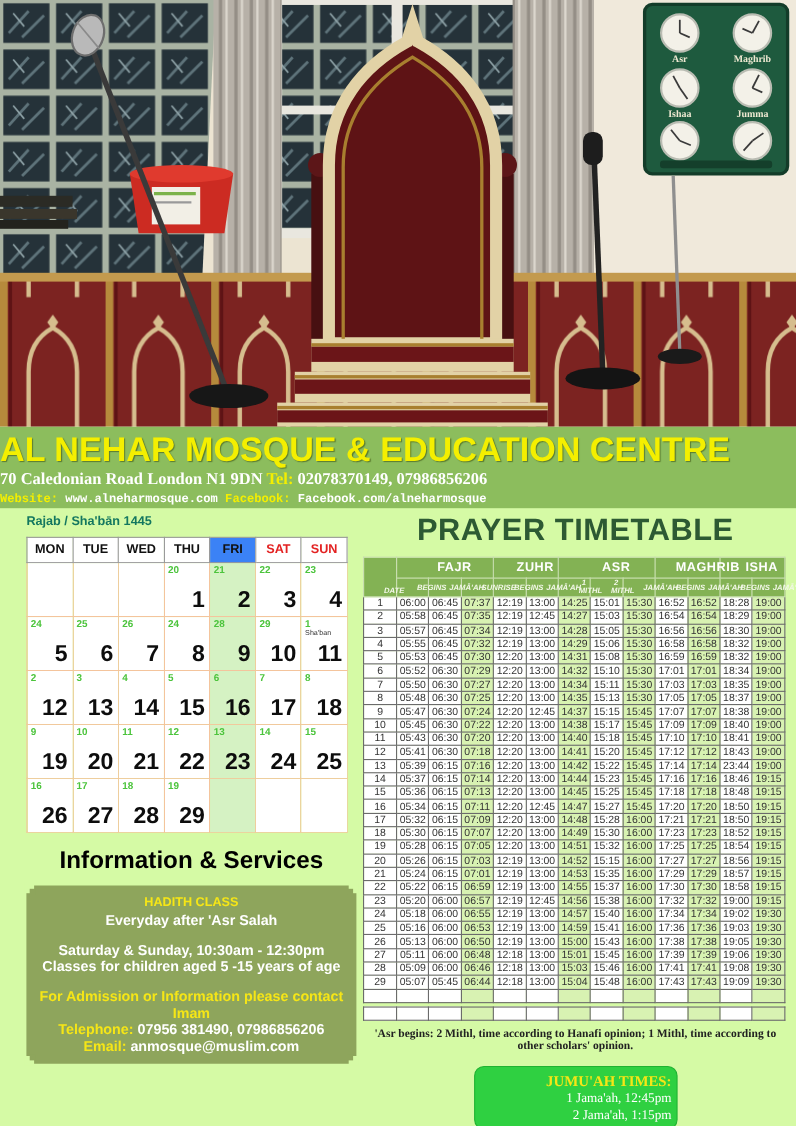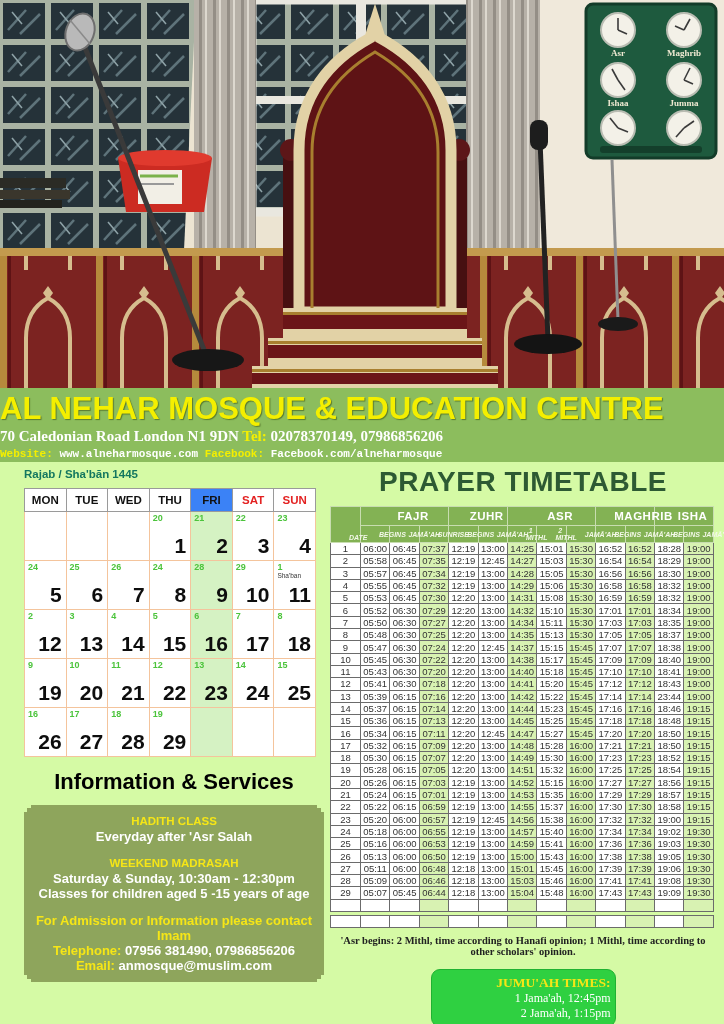--- a/index.html
+++ b/index.html
@@ -401,21 +401,20 @@
         <div class="notch tr"></div>
         <div class="notch bl"></div>
         <div class="notch br"></div>
       <div class="dot tl"></div>
         <div class="dot tr"></div>
         <div class="dot bl"></div>
         <div class="dot br"></div>
       <p class="t yl">HADITH CLASS</p>
       <p>Everyday after 'Asr Salah</p>
       <div class="gap"></div>
-      <p class="t yl">WEEKEND MADRASAH</p>
       <p>Saturday &amp; Sunday, 10:30am - 12:30pm</p>
       <p>Classes for children aged 5 -15 years of age</p>
       <div class="gap"></div>
       <p class="yl">For Admission or Information please contact Imam</p>
       <p><span class="yl">Telephone:</span> <span>07956 381490,  07986856206</span></p>
       <p><span class="yl">Email:</span> <span>anmosque@muslim.com</span></p>
     </div>
 
   </div>
 

